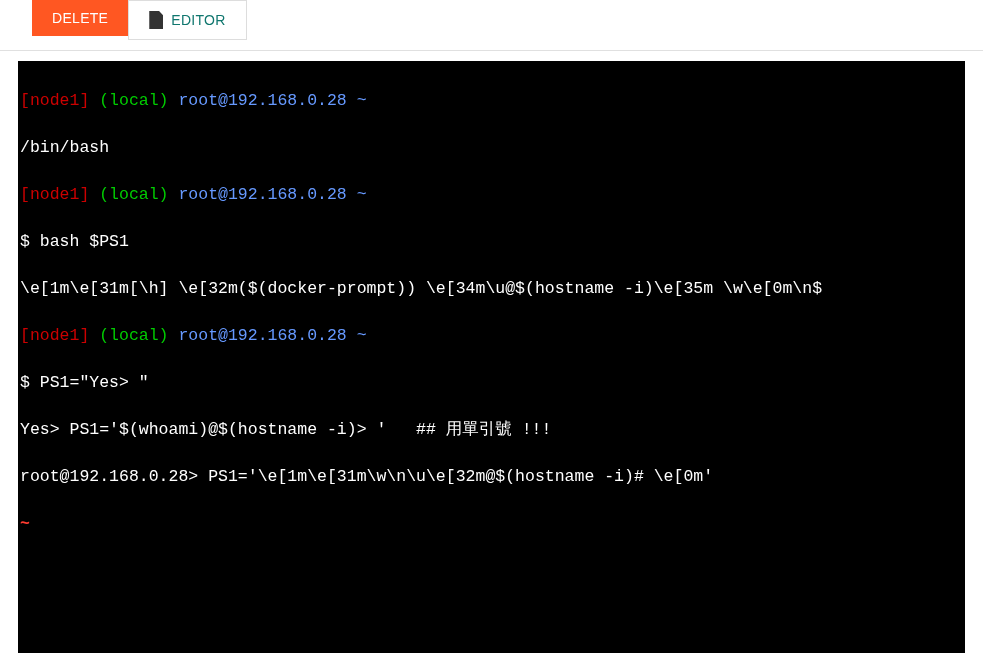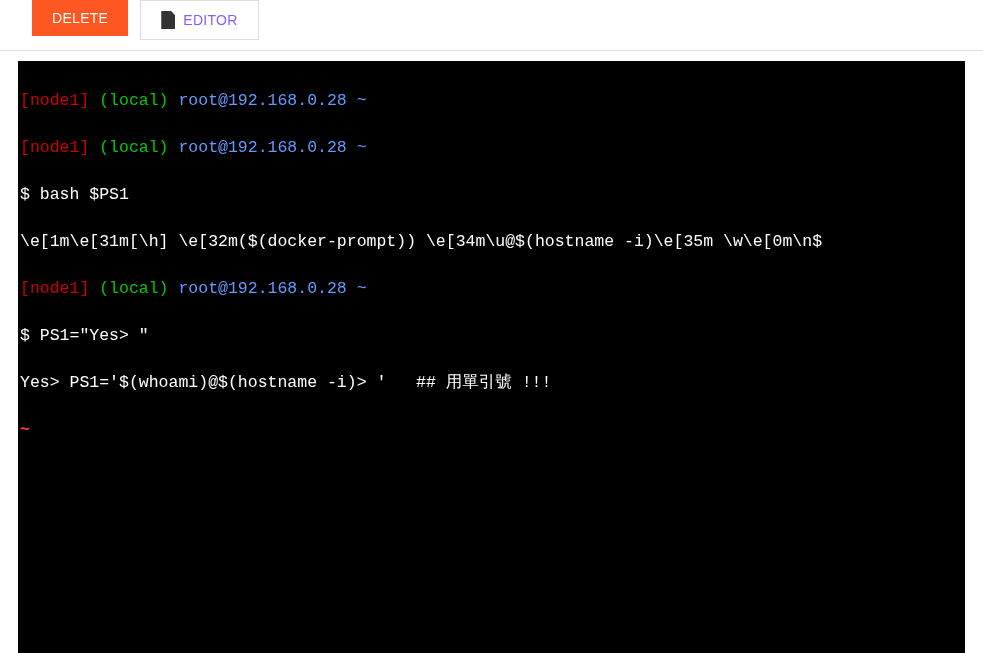--- a/index.html
+++ b/index.html
@@ -5,21 +5,20 @@
   * { margin: 0; padding: 0; box-sizing: border-box; }
   body {
     font-family: "Segoe UI", Roboto, "Helvetica Neue", Arial, sans-serif;
     background: #ffffff;
     width: 983px;
     height: 653px;
     overflow: hidden;
   }
   .toolbar {
     display: flex;
-    gap: 12px;
     padding: 0 0 10px 32px;
     border-bottom: 1px solid #e0e0e0;
     align-items: flex-start;
   }
   .btn {
     padding: 10px 20px;
     font-size: 14px;
     font-weight: 500;
     border: none;
     cursor: pointer;
@@ -28,21 +27,21 @@
     gap: 8px;
     letter-spacing: 0.3px;
   }
   .btn-delete {
     background: #ff5722;
     color: #ffffff;
   }
   .btn-editor {
     background: #ffffff;
     border: 1px solid #ddd;
-    color: #8b5cf6;
+    color: #0f766e;
   }
   .file-icon {
     width: 14px;
     height: 18px;
     background: #333;
     position: relative;
     clip-path: polygon(0 0, 70% 0, 100% 25%, 100% 100%, 0 100%);
   }
   .terminal {
     background: #000000;
@@ -64,26 +63,28 @@
     <span>DELETE</span>
   </button>
   <button class="btn btn-editor">
     <span class="file-icon"></span>
     <span>EDITOR</span>
   </button>
 </div>
 
 <div class="terminal">
 <div><span style="color:#cc0000">[node1]</span><span style="color:#00cc00"> (local)</span><span style="color:#6699ff"> root@192.168.0.28 ~</span></div>
+<div>/bin/bash</div>
 <div><span style="color:#cc0000">[node1]</span><span style="color:#00cc00"> (local)</span><span style="color:#6699ff"> root@192.168.0.28 ~</span></div>
 <div>$ bash $PS1</div>
 <div>\e[1m\e[31m[\h] \e[32m($(docker-prompt)) \e[34m\u@$(hostname -i)\e[35m \w\e[0m\n$</div>
 <div><span style="color:#cc0000">[node1]</span><span style="color:#00cc00"> (local)</span><span style="color:#6699ff"> root@192.168.0.28 ~</span></div>
 <div>$ PS1="Yes&gt; "</div>
 <div>Yes&gt; PS1='$(whoami)@$(hostname -i)&gt; '   ## 用單引號 !!!</div>
+<div>root@192.168.0.28&gt; PS1='\e[1m\e[31m\w\n\u\e[32m@$(hostname -i)# \e[0m'</div>
 <div style="color:#ff3b30;font-weight:bold">~</div>
 
 
 
 
 
 
 
 
 

